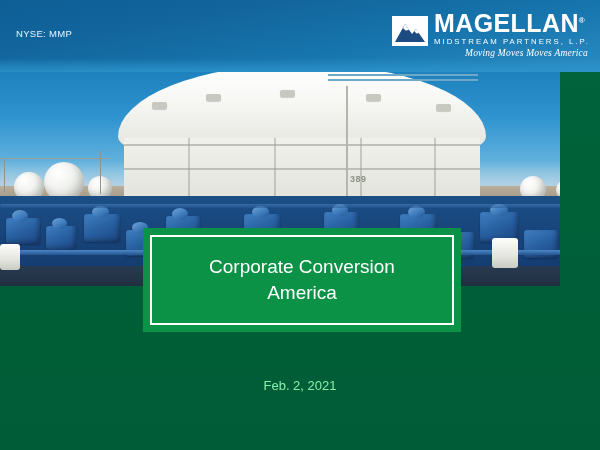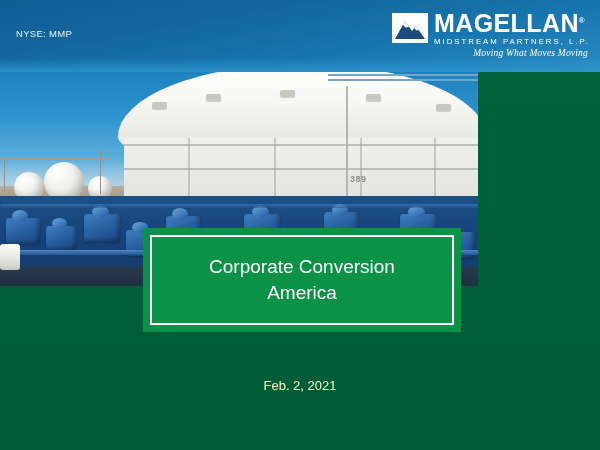--- a/index.html
+++ b/index.html
@@ -28,21 +28,21 @@
     height: 450px;
     background: #00603a;
     background-image: linear-gradient(180deg, #00643b 0%, #005c36 100%);
   }
 
   
   .photo {
     position: absolute;
     left: 0;
     top: 0;
-    width: 478px;
+    width: 560px;
     height: 286px;
     overflow: hidden;
     background: #1b6fa8;
   }
 
   
   .sky {
     position: absolute;
     left: 0; top: 0;
     width: 600px; height: 200px;
@@ -222,21 +222,21 @@
   
   .logo {
     position: absolute;
     right: 12px;
     top: 8px;
     width: 196px;
     height: 56px;
   }
   .logo-row {
     display: flex;
-    align-items: center;
+    align-items: flex-end;
   }
   .logo-mark {
     width: 36px;
     height: 30px;
     background: #ffffff;
     position: relative;
     overflow: hidden;
     flex: 0 0 auto;
     margin-top: 1px;
   }
@@ -311,21 +311,21 @@
     padding: 0 22px;
   }
 
   
   .date-text {
     position: absolute;
     left: 0;
     top: 378px;
     width: 600px;
     text-align: center;
-    color: #fef9c3;
+    color: #86efac;
     font-size: 13px;
     font-family: "Liberation Sans", sans-serif;
   }
 </style>
 </head>
 <body>
 
 <div id="slide">
 
   <div class="green-bg"></div>
@@ -426,21 +426,21 @@
             <polygon points="3,26 13,8 20,18 24,13 33,26" fill="#1b4b80"></polygon>
             <polygon points="13,8 17,14 13.5,14.5 11,12" fill="#ffffff"></polygon>
             <polygon points="24,13 27,17 24.5,17.5 22.5,15.5" fill="#ffffff"></polygon>
           </svg>
         </div>
         <div class="logo-words">
           <div class="logo-name"><span>MAGELLAN</span><sup>®</sup></div>
           <div class="logo-sub">MIDSTREAM PARTNERS, L.P.</div>
         </div>
       </div>
-      <div class="logo-tagline">Moving What Moves Moving</div>
+      <div class="logo-tagline">Moving Moves Moves America</div>
     </div>
   </div>
 
   <div class="title-box">
     <div class="title-box-inner"></div>
     <div class="title-text">
       <span>Corporate Conversion</span><br>
       <span>America</span>
     </div>
   </div>

